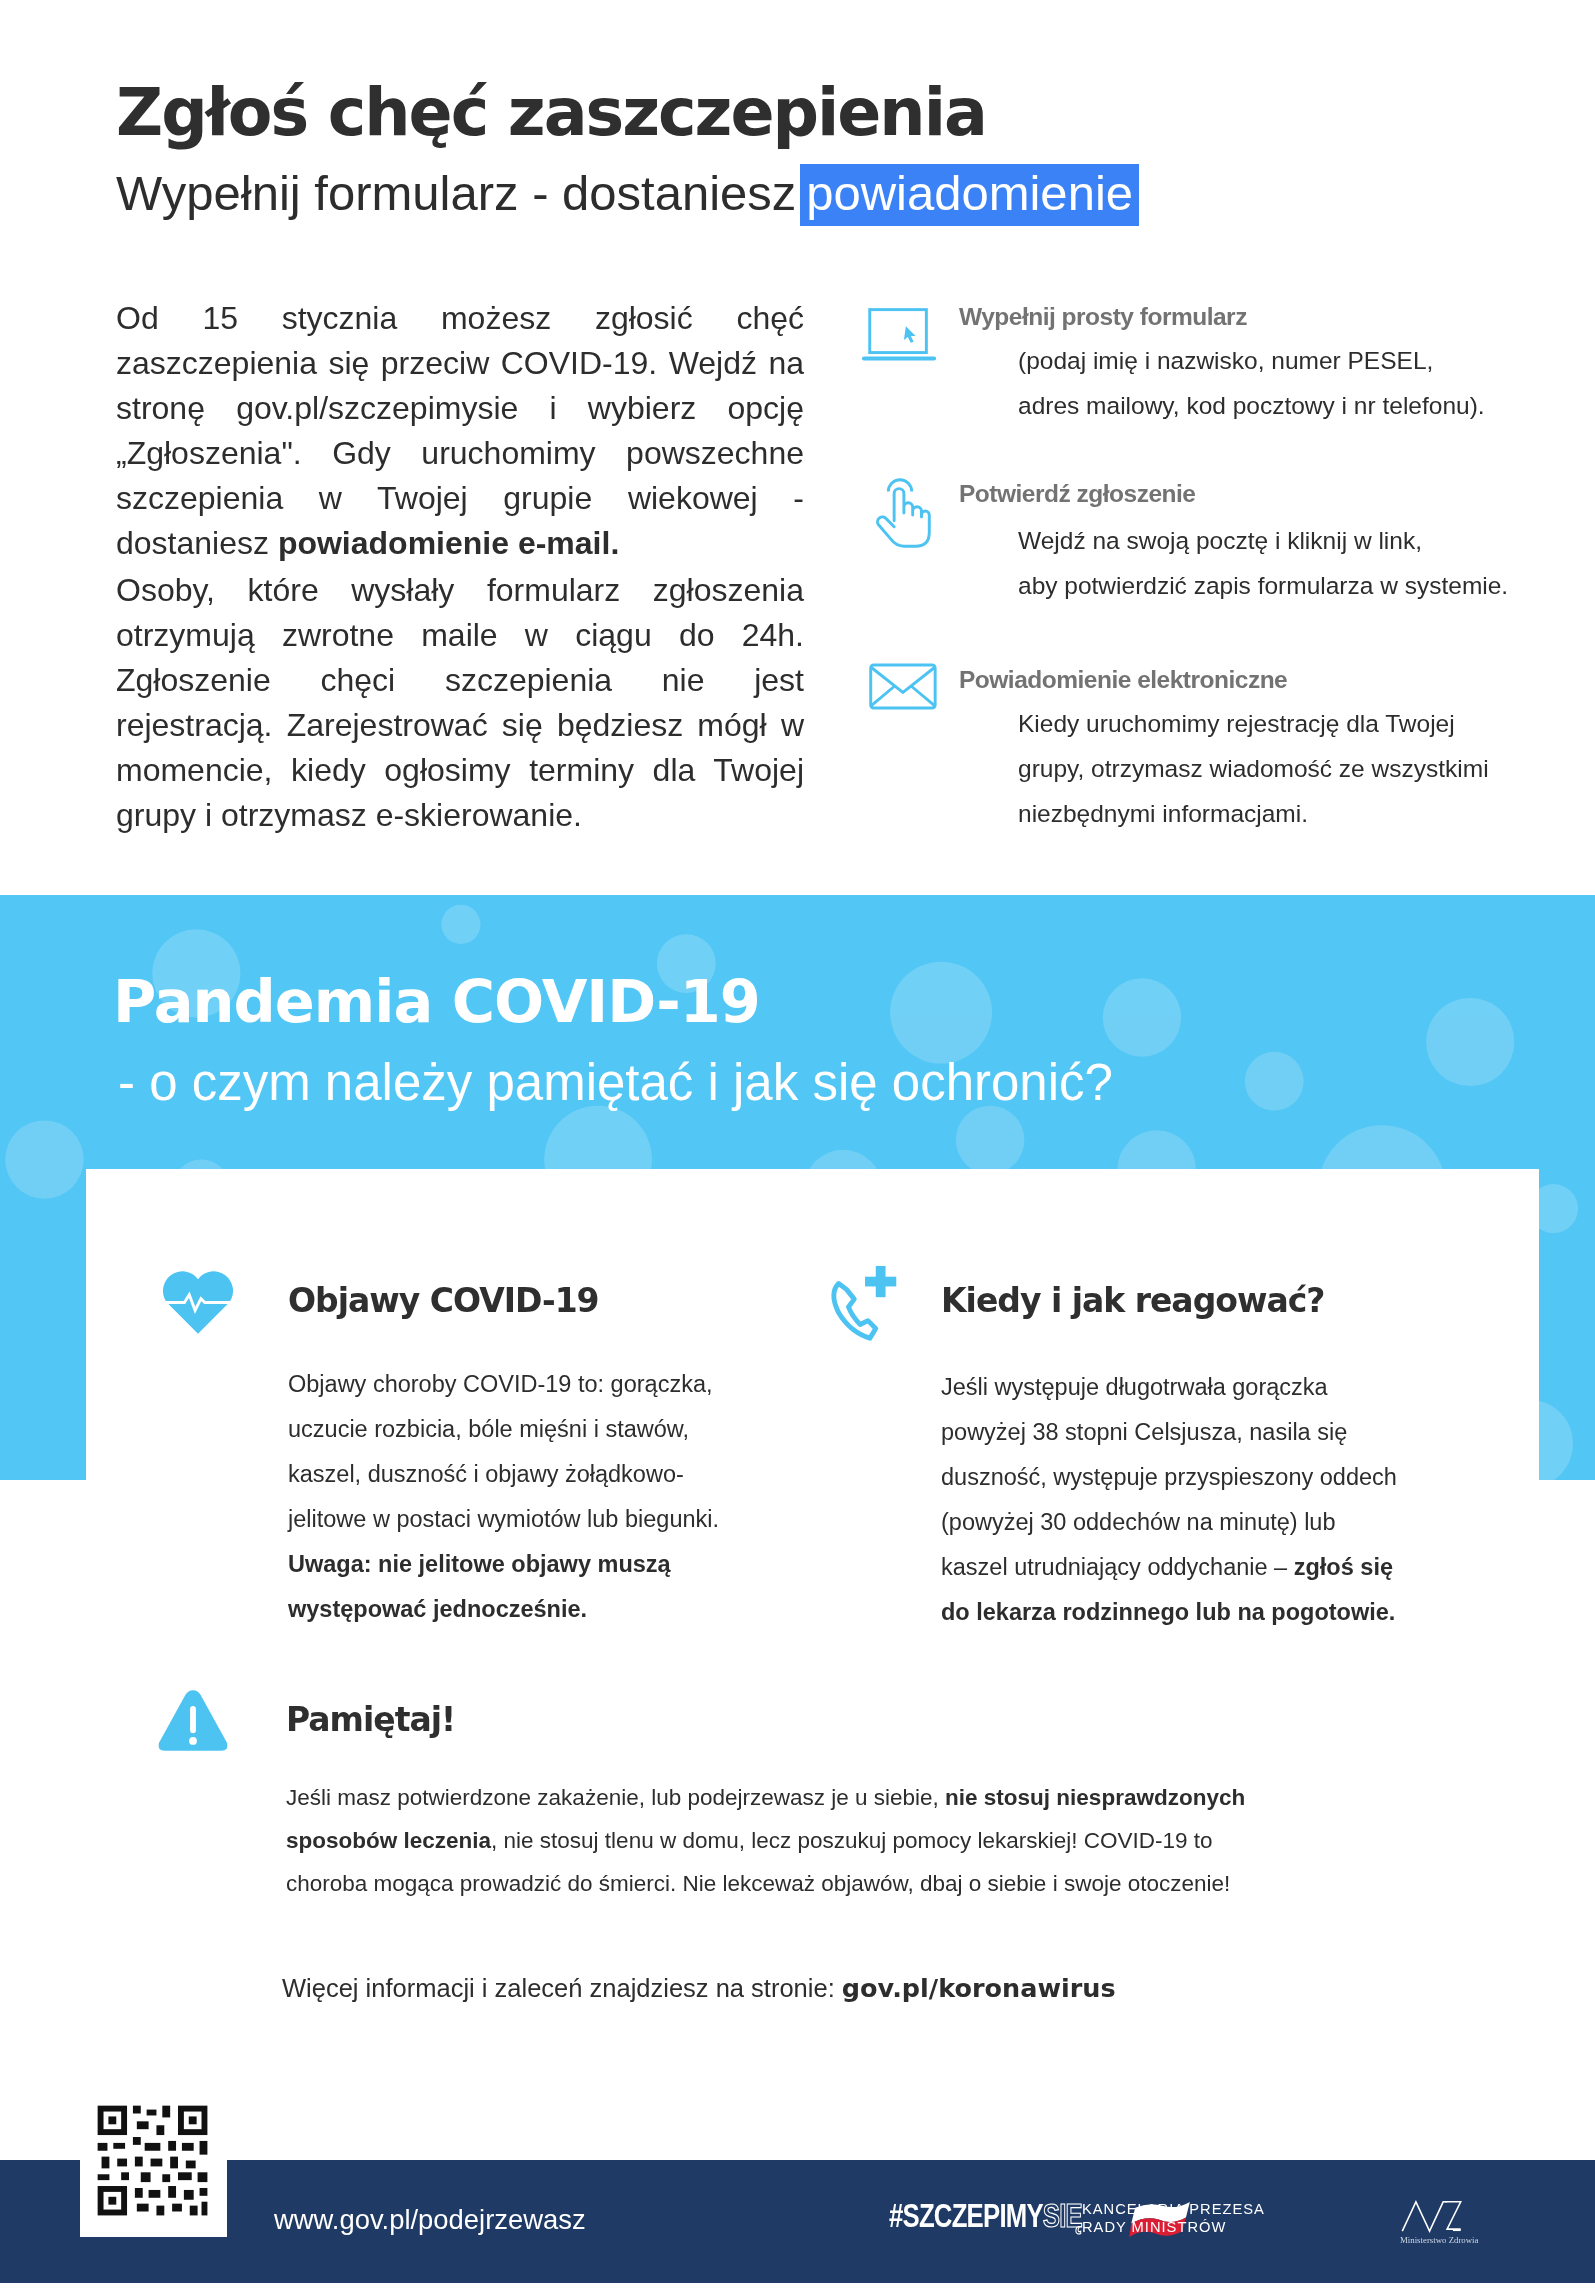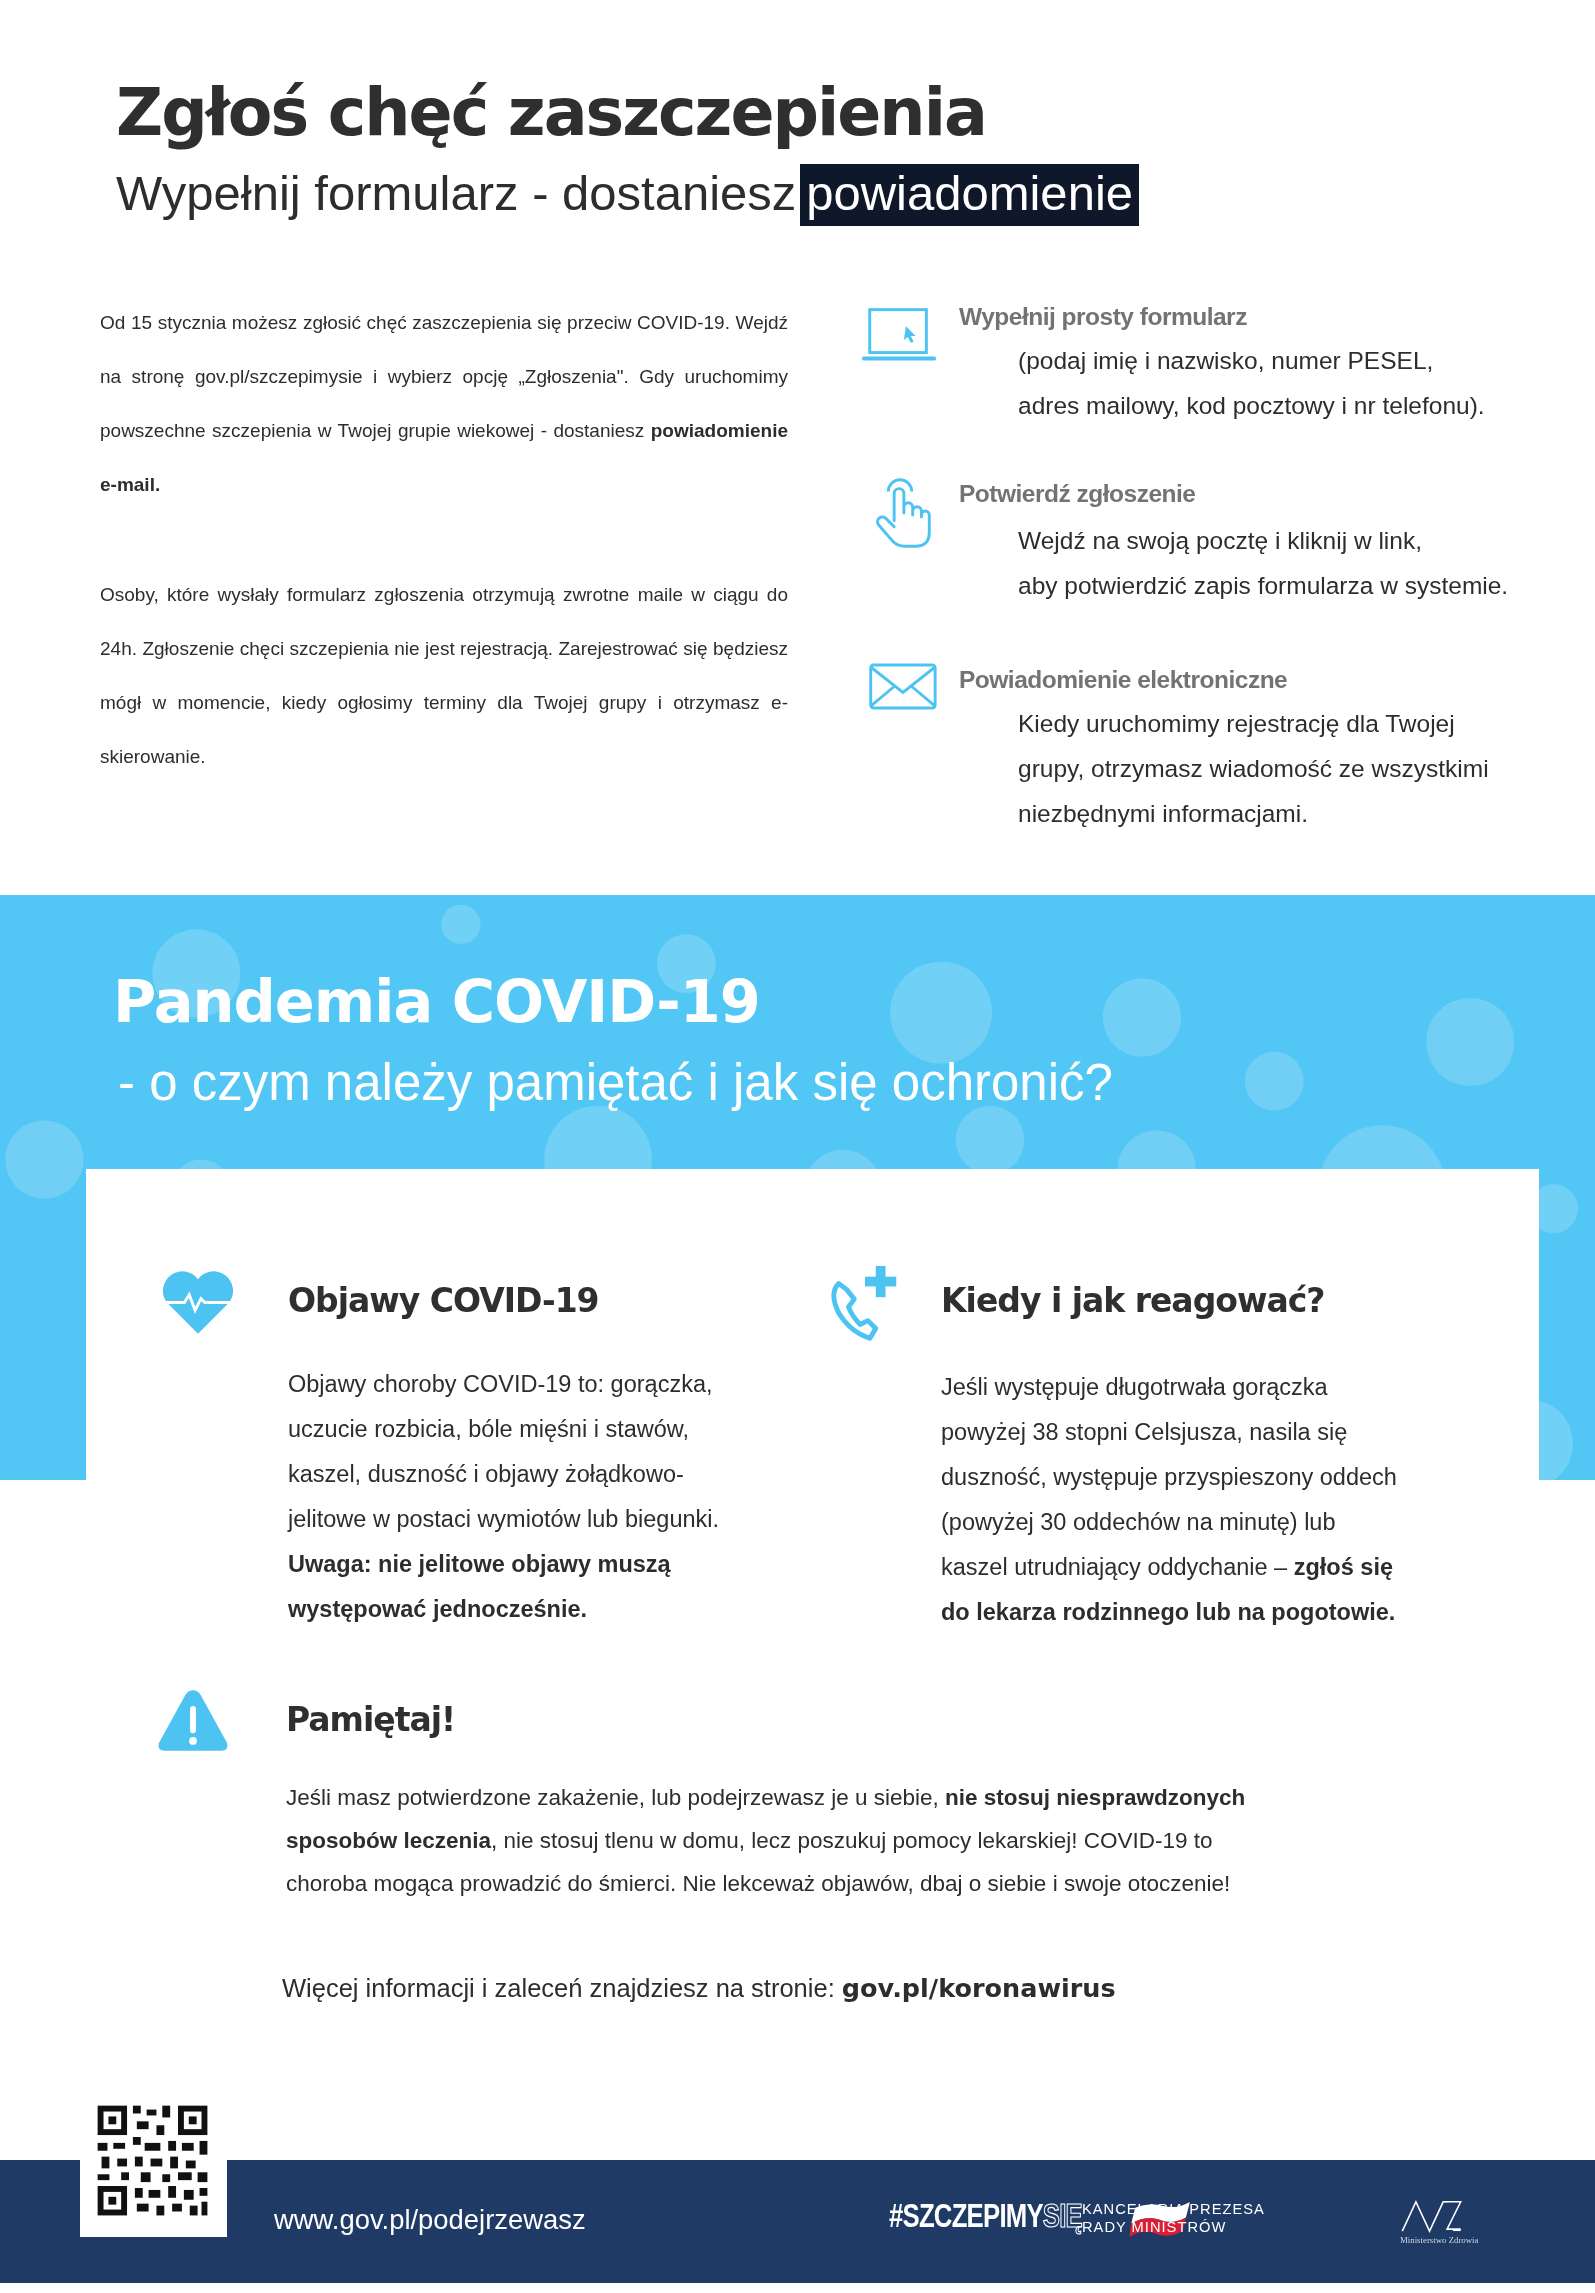--- a/index.html
+++ b/index.html
@@ -12,25 +12,25 @@
   
   .h1 {
     left: 116px; top: 80px; font-size: 65px; font-weight: bold; color: #2f2f2f;
     letter-spacing: -2px; font-family: "DejaVu Sans", sans-serif; line-height: 1;
   }
   .h2 {
     left: 116px; top: 169px; font-size: 49px; font-weight: 200; color: #2d2d2d;
     font-family: "Liberation Sans", sans-serif; line-height: 1; white-space: nowrap;
   }
   .h2 .hl {
-    background: #0f172a; color: #ffffff; padding: 2px 5.9px 5.9px 5.9px; margin-left: 3.9px;
+    background: #3b82f6; color: #ffffff; padding: 2px 5.9px 5.9px 5.9px; margin-left: 3.9px;
   }
   
   .intro {
-    left: 100px; width: 688px; font-size: 19px; line-height: 54px; color: #2d2d2d;
+    left: 116px; width: 688px; font-size: 32px; line-height: 45px; color: #2d2d2d;
     font-family: "Liberation Sans", sans-serif; text-align: justify;
   }
   .intro b { font-weight: bold; }
   .intro.p1 { top: 296px; }
   .intro.p2 { top: 568px; }
   
   .step-icon { left: 859px; width: 82px; height: 82px; }
   .step-title {
     left: 959px; font-size: 24.5px; font-weight: bold; color: #737373;
     font-family: Liberation Sans, sans-serif; letter-spacing: -0.5px;

